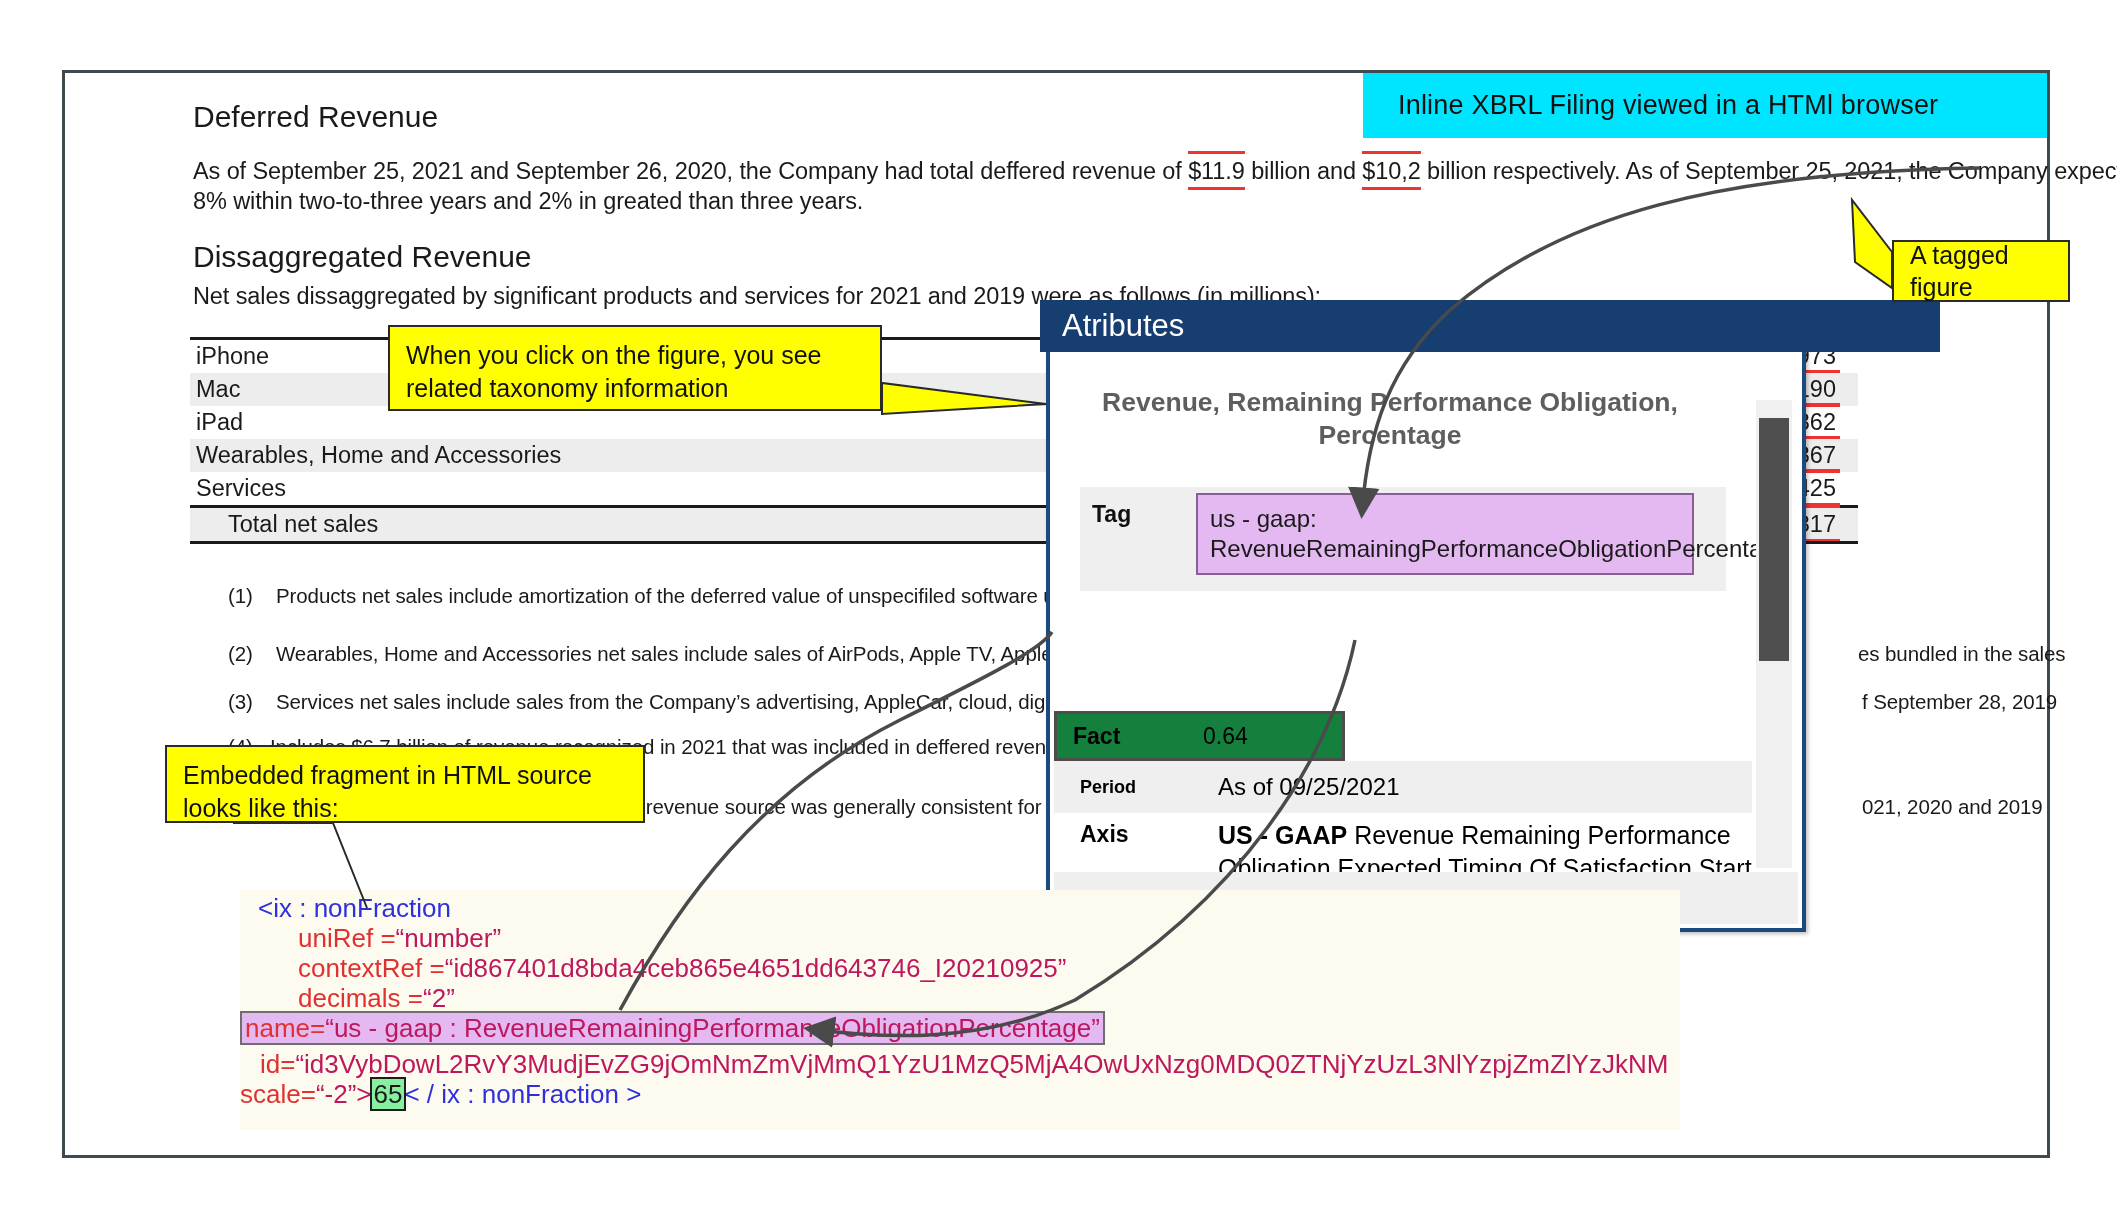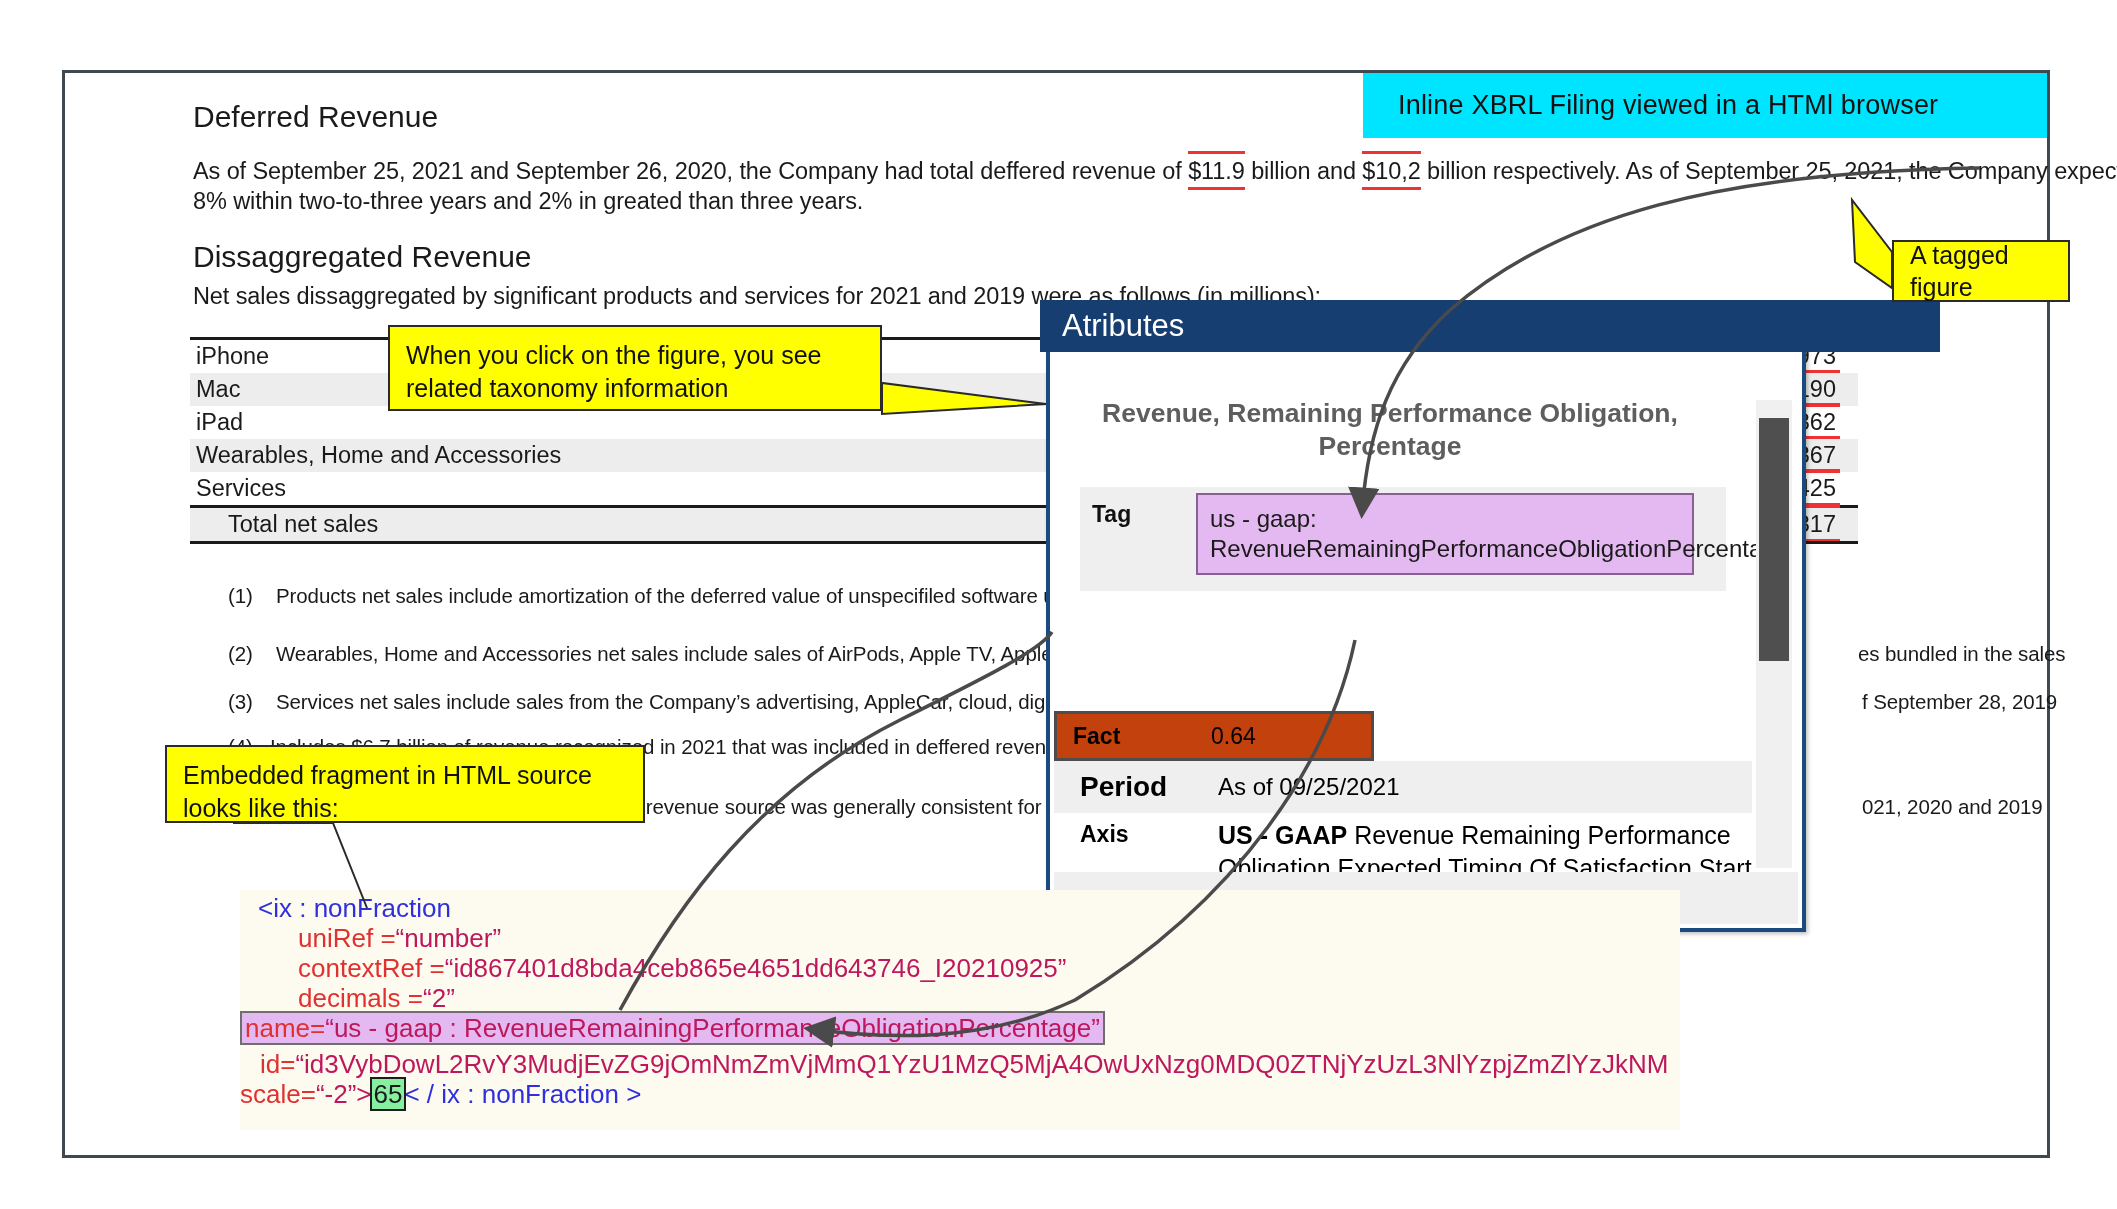--- a/index.html
+++ b/index.html
@@ -87,51 +87,51 @@
     position:absolute;left:-10px;top:-8px;width:900px;height:52px;
     background:#173e70;color:#ffffff;font-size:31px;
     display:flex;align-items:center;padding-left:22px;box-sizing:border-box;
   }
   #attr-inner{
     position:absolute;left:4px;top:46px;right:4px;bottom:4px;
     background:#ffffff;overflow:hidden;
   }
   #attr-head{
     position:absolute;left:0;top:32px;width:672px;text-align:center;
-    font-size:26.5px;font-weight:bold;color:#5e5e5e;line-height:1.25;margin-top:11px;
+    font-size:26.5px;font-weight:bold;color:#5e5e5e;line-height:1.25;
   }
   #attr-rows{
     position:absolute;left:26px;top:133px;width:646px;
   }
   .arow{position:relative;display:flex;min-height:40px;}
   .arow.shade{background:#efefef;}
   .arow .akey{
     width:112px;flex:0 0 112px;font-size:23px;font-weight:bold;color:#111;
     padding:10px 0 10px 12px;box-sizing:border-box;
   }
   .arow .aval{
     flex:1;font-size:23px;color:#1a1a1a;padding:10px 8px 12px 0;box-sizing:border-box;
   }
   #tag-chip{
     background:#e4b8f0;border:2px solid #8a5f96;padding:9px 12px;
     font-size:24px;line-height:1.25;margin-left:4px;margin-top:2px;
     width:498px;box-sizing:border-box;
   }
   #fact-row{
-    position:absolute;left:-26px;top:224px;width:320px;height:50px;
-    background:#c2410c;border:3px solid #4d4d4d;box-sizing:border-box;
-    display:flex;align-items:center;gap:8px;
+    position:absolute;left:-26px;top:224px;width:291px;height:50px;
+    background:#15803d;border:3px solid #4d4d4d;box-sizing:border-box;
+    display:flex;align-items:center;
   }
   #fact-row .akey{width:110px;flex:0 0 110px;padding-left:16px;font-size:23px;font-weight:bold;}
   #fact-row .aval{font-size:23px;padding-left:20px;}
   #period-row{
     position:absolute;left:-26px;top:274px;width:698px;height:52px;
     background:#efefef;display:flex;align-items:center;
   }
-  #period-row .akey{width:138px;flex:0 0 138px;padding-left:26px;font-size:28px;font-weight:bold;}
+  #period-row .akey{width:138px;flex:0 0 138px;padding-left:26px;font-size:18px;font-weight:bold;}
   #period-row .aval{font-size:24px;}
   #axis-row{
     position:absolute;left:-26px;top:326px;width:698px;height:146px;
     background:#ffffff;display:flex;
   }
   #axis-row .akey{width:138px;flex:0 0 138px;padding:8px 0 0 26px;font-size:23px;font-weight:bold;}
   #axis-row .aval{font-size:25px;line-height:1.32;padding-top:6px;}
   #axis-row .aval b{font-weight:bold;}
   #attr-footer{
     position:absolute;left:0;bottom:0;width:100%;height:52px;background:#efefef;

